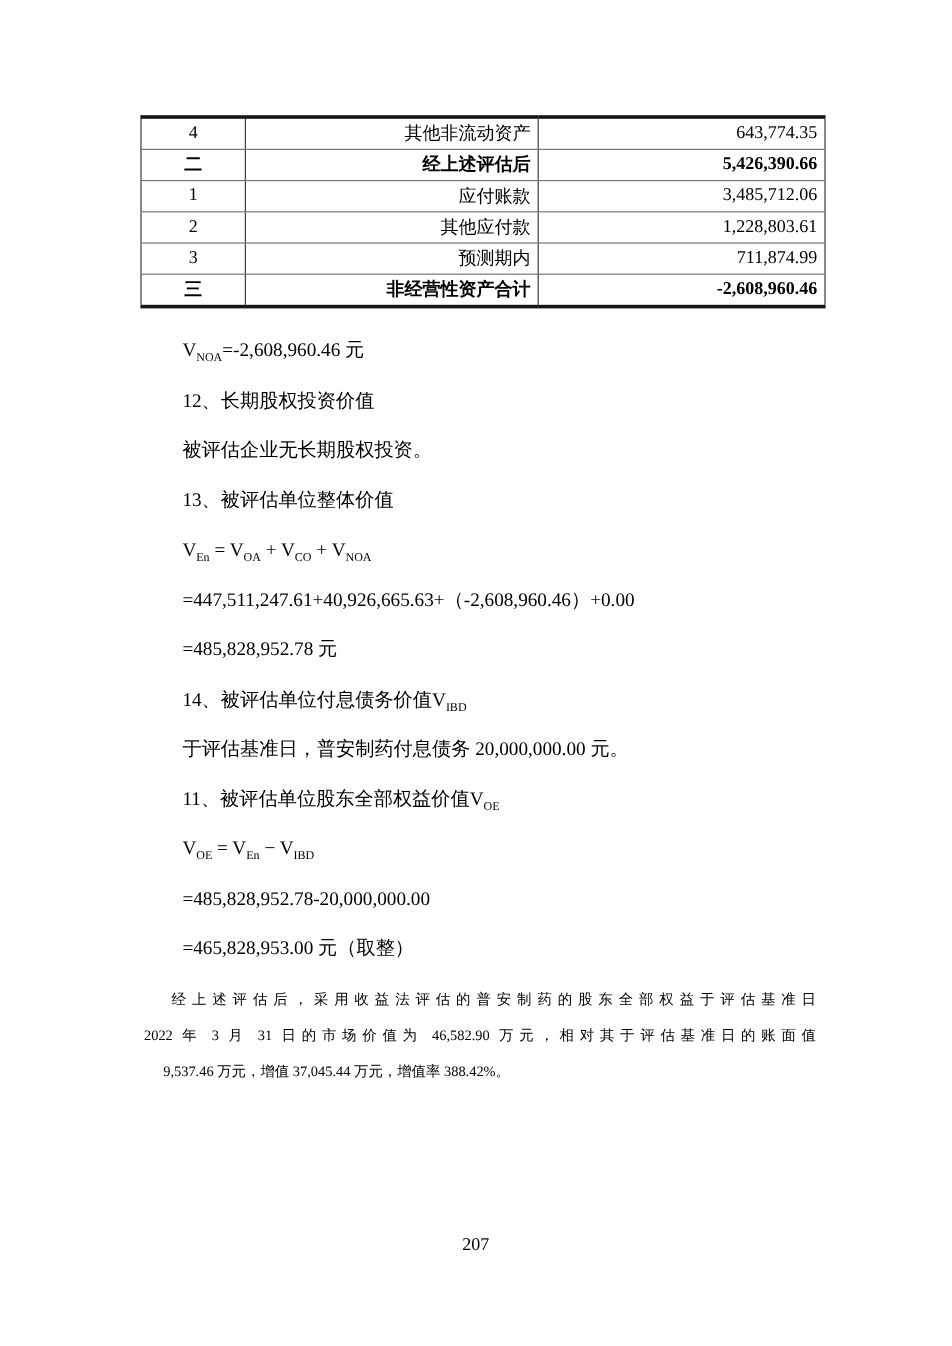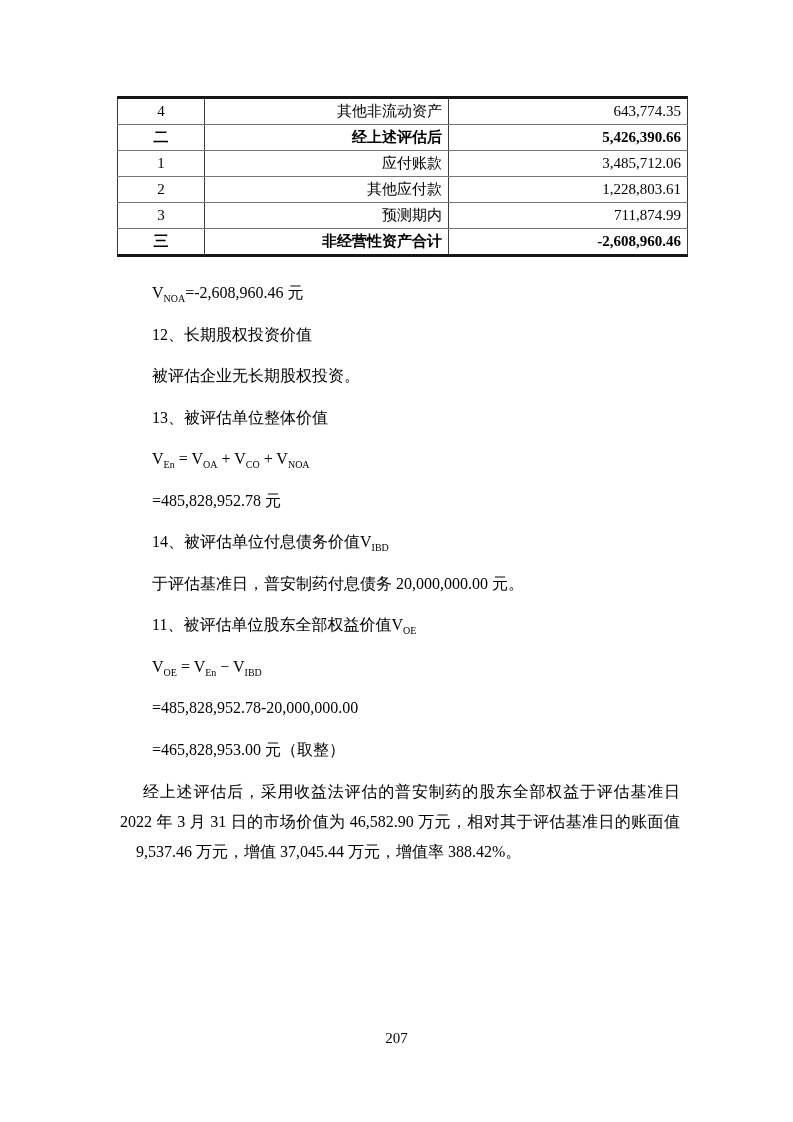--- a/index.html
+++ b/index.html
@@ -31,21 +31,21 @@
     position:absolute; left:120px; top:252px; width:560px; font-size:16px;
   }
   .sline {
     line-height:30px; height:30px; margin:0 0 11.5px 0;
     padding-left:32px; white-space:nowrap;
   }
   .sline.first-after-table { margin-top:26px; }
   .sline.eq-gap { margin-top:6px; }
   .sline sub { font-size:10px; line-height:0; }
 
-  .para  { margin-top:12px; font-size:16px; }
+  .para  { margin-top:12px; font-size:12px; }
   .para .pline {
     line-height:30px; height:30px; overflow:hidden;
     text-align:justify; text-align-last:justify;
   }
   .para .pline.first { text-indent:23px; }
   .para .pline.short-last { text-align-last:left;margin-left:16px; }
 
   .para.bold-para { margin-top:11px; font-weight:bold; }
   .para.bold-para .pline { line-height:31px; height:31px; }
 
@@ -96,20 +96,21 @@
     </tr>
   </tbody>
 </table>
 
 <div class="content">
   <div class="sline first-after-table"><span>V</span><sub>NOA</sub><span>=-2,608,960.46 元</span></div>
   <div class="sline"><span>12、长期股权投资价值</span></div>
   <div class="sline"><span>被评估企业无长期股权投资。</span></div>
   <div class="sline"><span>13、被评估单位整体价值</span></div>
   <div class="sline eq-gap"><span>V</span><sub>En</sub><span> = V</span><sub>OA</sub><span> + V</span><sub>CO</sub><span> + V</span><sub>NOA</sub></div>
+  <div class="sline"><span>=447,511,247.61+40,926,665.63+（-2,608,960.46）+0.00</span></div>
   <div class="sline"><span>=485,828,952.78 元</span></div>
   <div class="sline"><span>14、被评估单位付息债务价值V</span><sub>IBD</sub></div>
   <div class="sline"><span>于评估基准日，普安制药付息债务 20,000,000.00 元。</span></div>
   <div class="sline"><span>11、被评估单位股东全部权益价值V</span><sub>OE</sub></div>
   <div class="sline eq-gap"><span>V</span><sub>OE</sub><span> = V</span><sub>En</sub><span> − V</span><sub>IBD</sub></div>
   <div class="sline"><span>=485,828,952.78-20,000,000.00</span></div>
   <div class="sline"><span>=465,828,953.00 元（取整）</span></div>
 
   <div class="para">
     <div class="pline first">经上述评估后，采用收益法评估的普安制药的股东全部权益于评估基准日</div>

